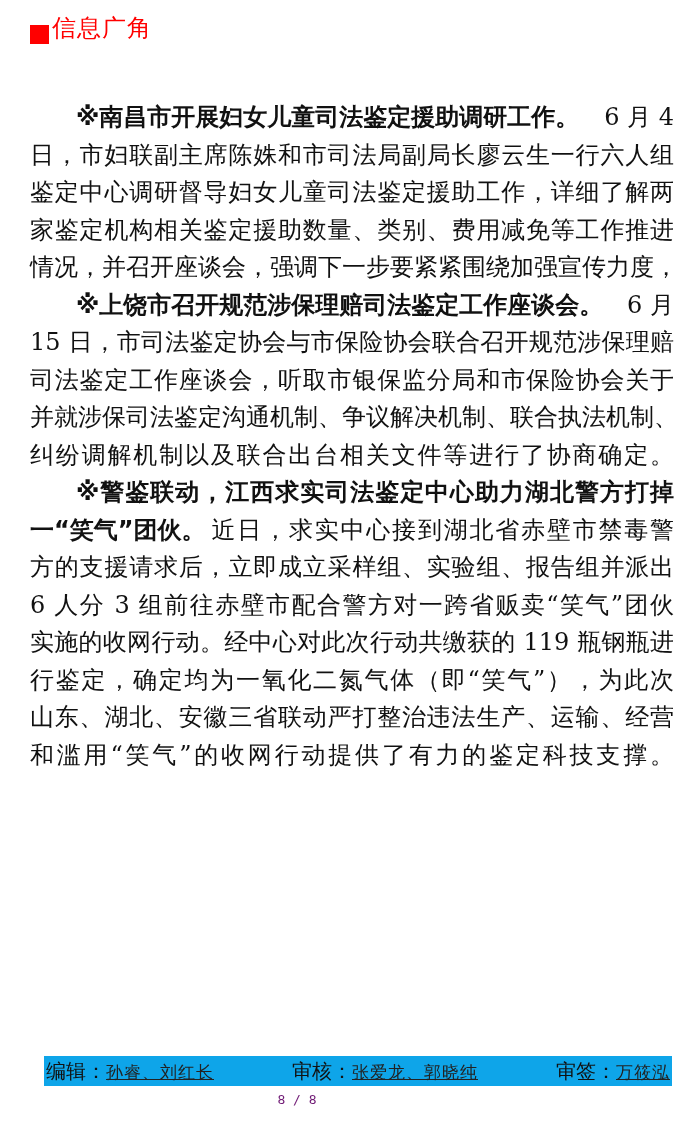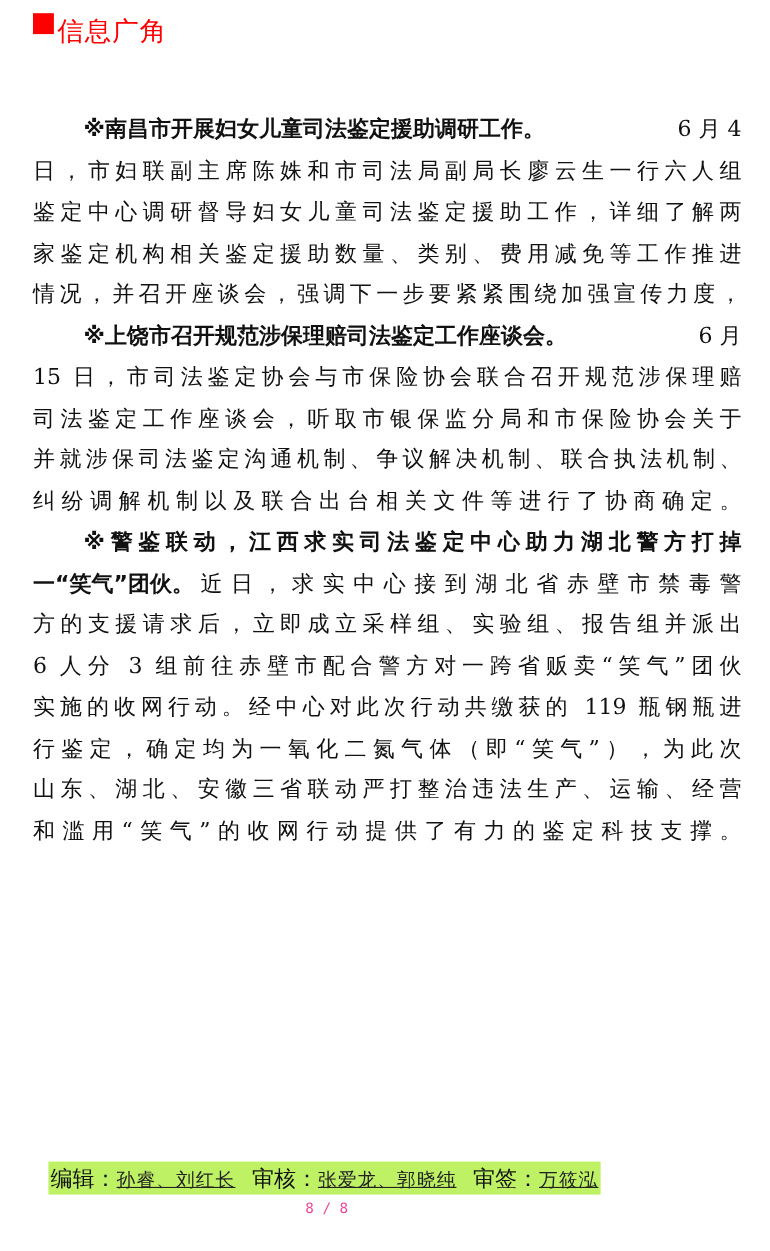--- a/index.html
+++ b/index.html
@@ -14,21 +14,21 @@
       overflow: hidden;
       font-family: "DejaVu Serif", "Liberation Serif", serif;
       color: #111111;
     }
     .section-header {
       position: absolute;
       left: 30px;
       top: 12px;
       height: 32px;
       display: flex;
-      align-items: flex-start;
+      align-items: flex-end;
       color: #ff0000;
       font-family: "DejaVu Sans", "Liberation Sans", sans-serif;
       font-size: 24px;
       letter-spacing: 1px;
     }
     .section-header .square {
       display: inline-block;
       width: 19px;
       height: 19px;
       background: #ff0000;
@@ -36,21 +36,21 @@
     }
     .article-body {
       position: absolute;
       left: 30px;
       top: 99px;
       width: 644px;
     }
     .line {
       height: 37.5px;
       line-height: 37.5px;
-      font-size: 20px;
+      font-size: 24px;
       white-space: nowrap;
       display: flex;
       justify-content: space-between;
       letter-spacing: 0;
     }
     .line.indent {
       padding-left: 46px;
     }
     .line.spread {
       text-align: justify;
@@ -58,23 +58,23 @@
       display: block;
     }
     .bold {
       font-weight: bold;
       font-family: "DejaVu Sans", "Liberation Sans", sans-serif;
     }
     .footer-bar {
       position: absolute;
       left: 44px;
       top: 1056px;
-      width: 502px;
+      width: 628px;
       height: 30px;
-      background: #bef264;
+      background: #0ea5e9;
       display: flex;
       align-items: center;
       justify-content: space-between;
       font-size: 18px;
       padding: 0 2px;
       box-sizing: border-box;
     }
     .footer-bar .label {
       font-family: "DejaVu Sans", "Liberation Sans", sans-serif;
       font-size: 20px;
@@ -91,21 +91,21 @@
       display: flex;
       align-items: baseline;
     }
     .page-number {
       position: absolute;
       left: 0;
       width: 594px;
       top: 1092px;
       text-align: center;
       font-size: 13px;
-      color: #ec4899;
+      color: #701a75;
       font-family: "DejaVu Sans Mono", "Liberation Mono", monospace;
     }
   </style>
 </head>
 <body>
 
 <div class="section-header">
   <span class="square"></span>
   <span>信息广角</span>
 </div>

